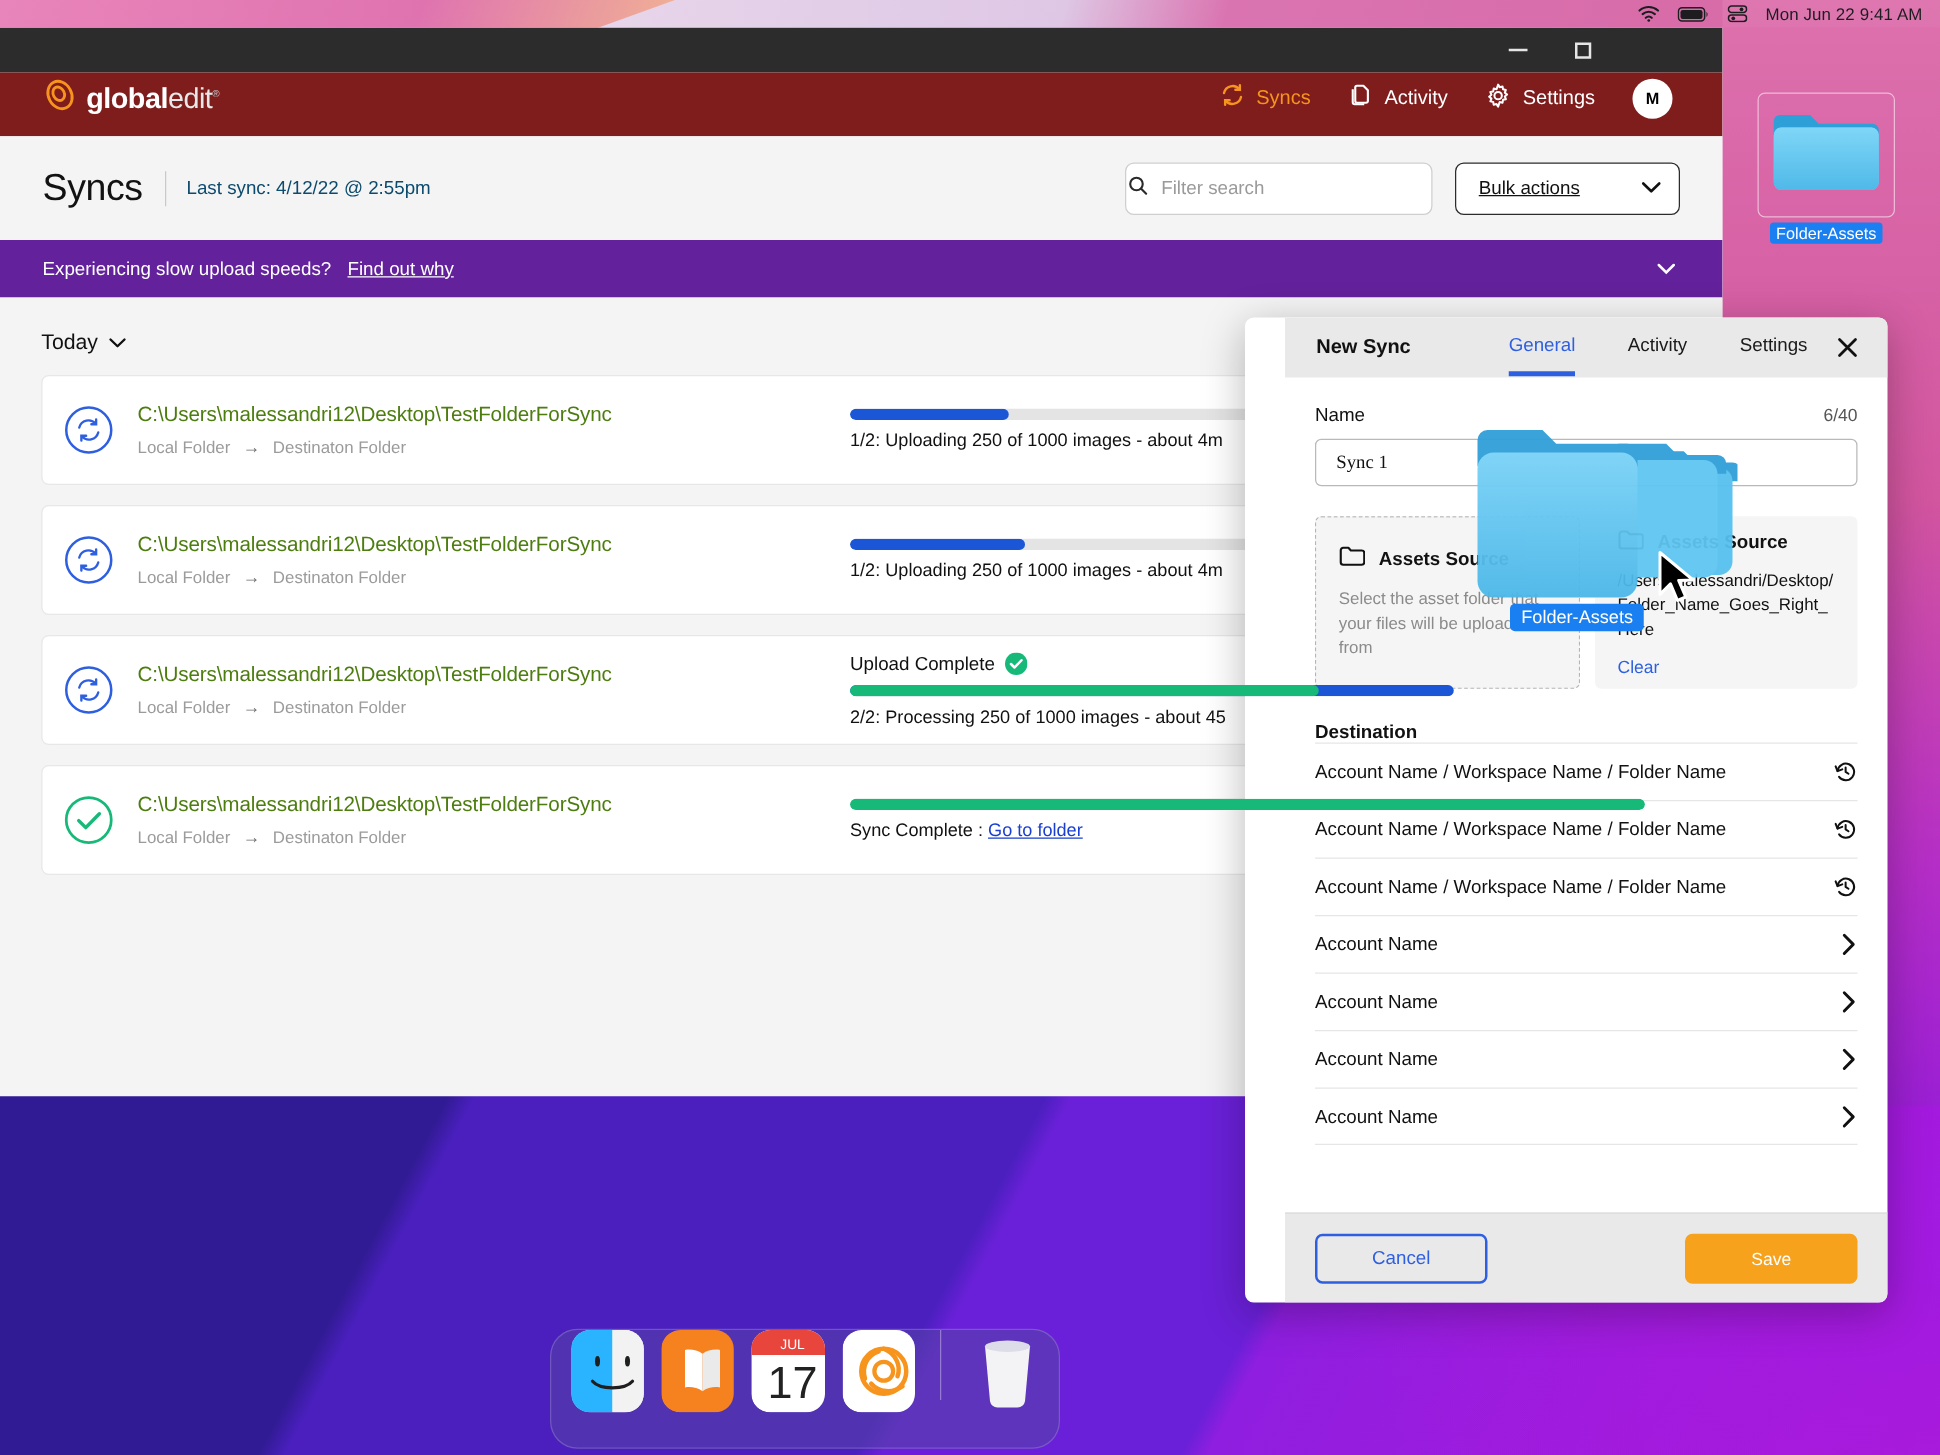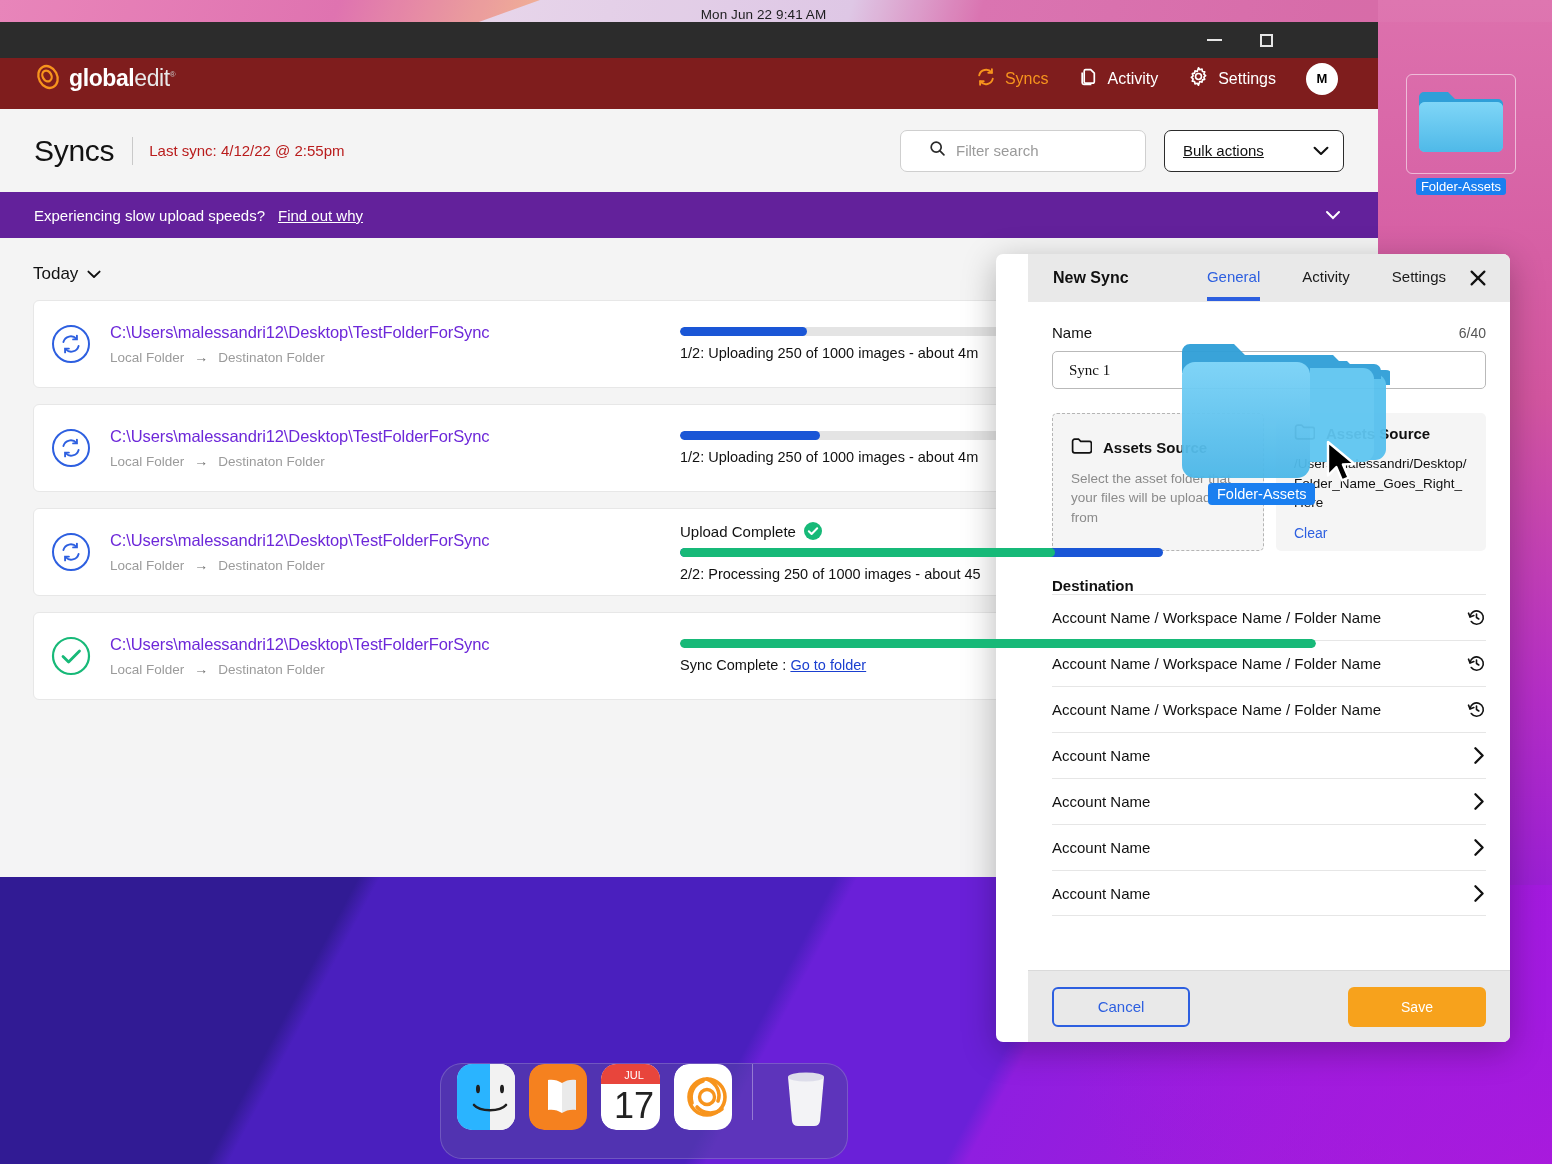--- a/index.html
+++ b/index.html
@@ -29,24 +29,23 @@
   }
   #wall-pink-right {
     position: absolute; left: 1378px; top: 0; width: 174px; height: 885px;
     background: linear-gradient(180deg, #dd71ad 0%, #d2559f 45%, #b52ec6 78%, #9b1fd4 100%);
   }
 
   
   #menubar {
     position: absolute; left: 0; top: 0; width: 1552px; height: 22px;
     display: flex; align-items: center; justify-content: flex-end;
-    padding-right: 25px; gap: 14px;
+    padding-right: 14px; gap: 14px;
     color: #1d1d1f; font-size: 13px;
     background: rgba(255,255,255,0.04);
-    flex-direction: column;
   }
   #menubar .mb-icon { display: flex; align-items: center; }
   #menubar .mb-text { font-size: 13.5px; letter-spacing: .1px; }
 
   
   #app-window {
     position: absolute; left: 0; top: 22px; width: 1378px; height: 855px;
     background: #f4f4f5; overflow: hidden;
   }
   #titlebar {
@@ -78,26 +77,26 @@
     display: flex; align-items: center; justify-content: center; cursor: pointer;
   }
 
   
   #pagehead {
     height: 83px; background: #f4f4f4;
     display: flex; align-items: center; padding: 0 34px;
   }
   #pagetitle { font-size: 30px; font-weight: 400; color: #121212; letter-spacing: -.3px; }
   #head-sep { width: 1px; height: 28px; background: #c9c9c9; margin: 0 16px 0 18px; }
-  #lastsync { font-size: 15px; color: #b91c1c; }
+  #lastsync { font-size: 15px; color: #0c4a6e; }
   #head-right { margin-left: auto; display: flex; align-items: center; gap: 18px; }
   #searchbox {
     width: 246px; height: 42px; background: #fff;
     border: 1px solid #cfcfcf; border-radius: 7px;
-    display: flex; align-items: center; gap: 10px; padding: 0 28px; cursor: text;
+    display: flex; align-items: center; gap: 10px; padding: 0 1px; cursor: text;
   }
   #searchbox input {
     border: none; outline: none; font-size: 15px; font-family: inherit;
     color: #111; width: 100%; background: transparent;
   }
   #searchbox input::placeholder { color: #9a9a9a; }
   #bulkactions {
     width: 180px; height: 42px; background: #fff;
     border: 1.6px solid #2c2c2c; border-radius: 7px;
     display: flex; align-items: center; justify-content: space-between;
@@ -119,21 +118,21 @@
     display: flex; align-items: center; gap: 9px;
     padding: 26px 0 16px 0; font-size: 17px; color: #111; cursor: pointer;
   }
   .sync-row {
     background: #fff; border: 1px solid #e7e7e7; border-radius: 6px;
     height: 88px; margin-bottom: 16px;
     display: flex; align-items: center; padding: 0 0 0 16px;
   }
   .sync-icon { width: 42px; height: 42px; flex: 0 0 42px; margin-right: 18px; }
   .row-main { width: 570px; }
-  .row-path { font-size: 16.5px; color: #6d28d9; letter-spacing: -.1px; }
+  .row-path { font-size: 16.5px; color: #4d7c0f; letter-spacing: -.1px; }
   .row-sub { margin-top: 7px; display: flex; align-items: center; gap: 10px; font-size: 13.5px; color: #9b9b9b; }
   .row-sub .arrow { color: #6f6f6f; font-size: 14px; }
   .row-prog { flex: 1; padding-right: 28px; }
   .status-line { font-size: 15px; color: #111; display: flex; align-items: center; gap: 8px; margin-bottom: 8px; }
   .bar-wrap { display: flex; align-items: center; gap: 5px; }
   .bar { height: 9px; border-radius: 5px; background: #e4e4e4; position: relative; overflow: hidden; }
   .bar .fill { position: absolute; left: 0; top: 0; bottom: 0; border-radius: 5px; }
   .fill.blue { background: #1a56d6; }
   .fill.green { background: #17b978; }
   .prog-text { margin-top: 9px; font-size: 14.5px; color: #111; white-space: nowrap; }

